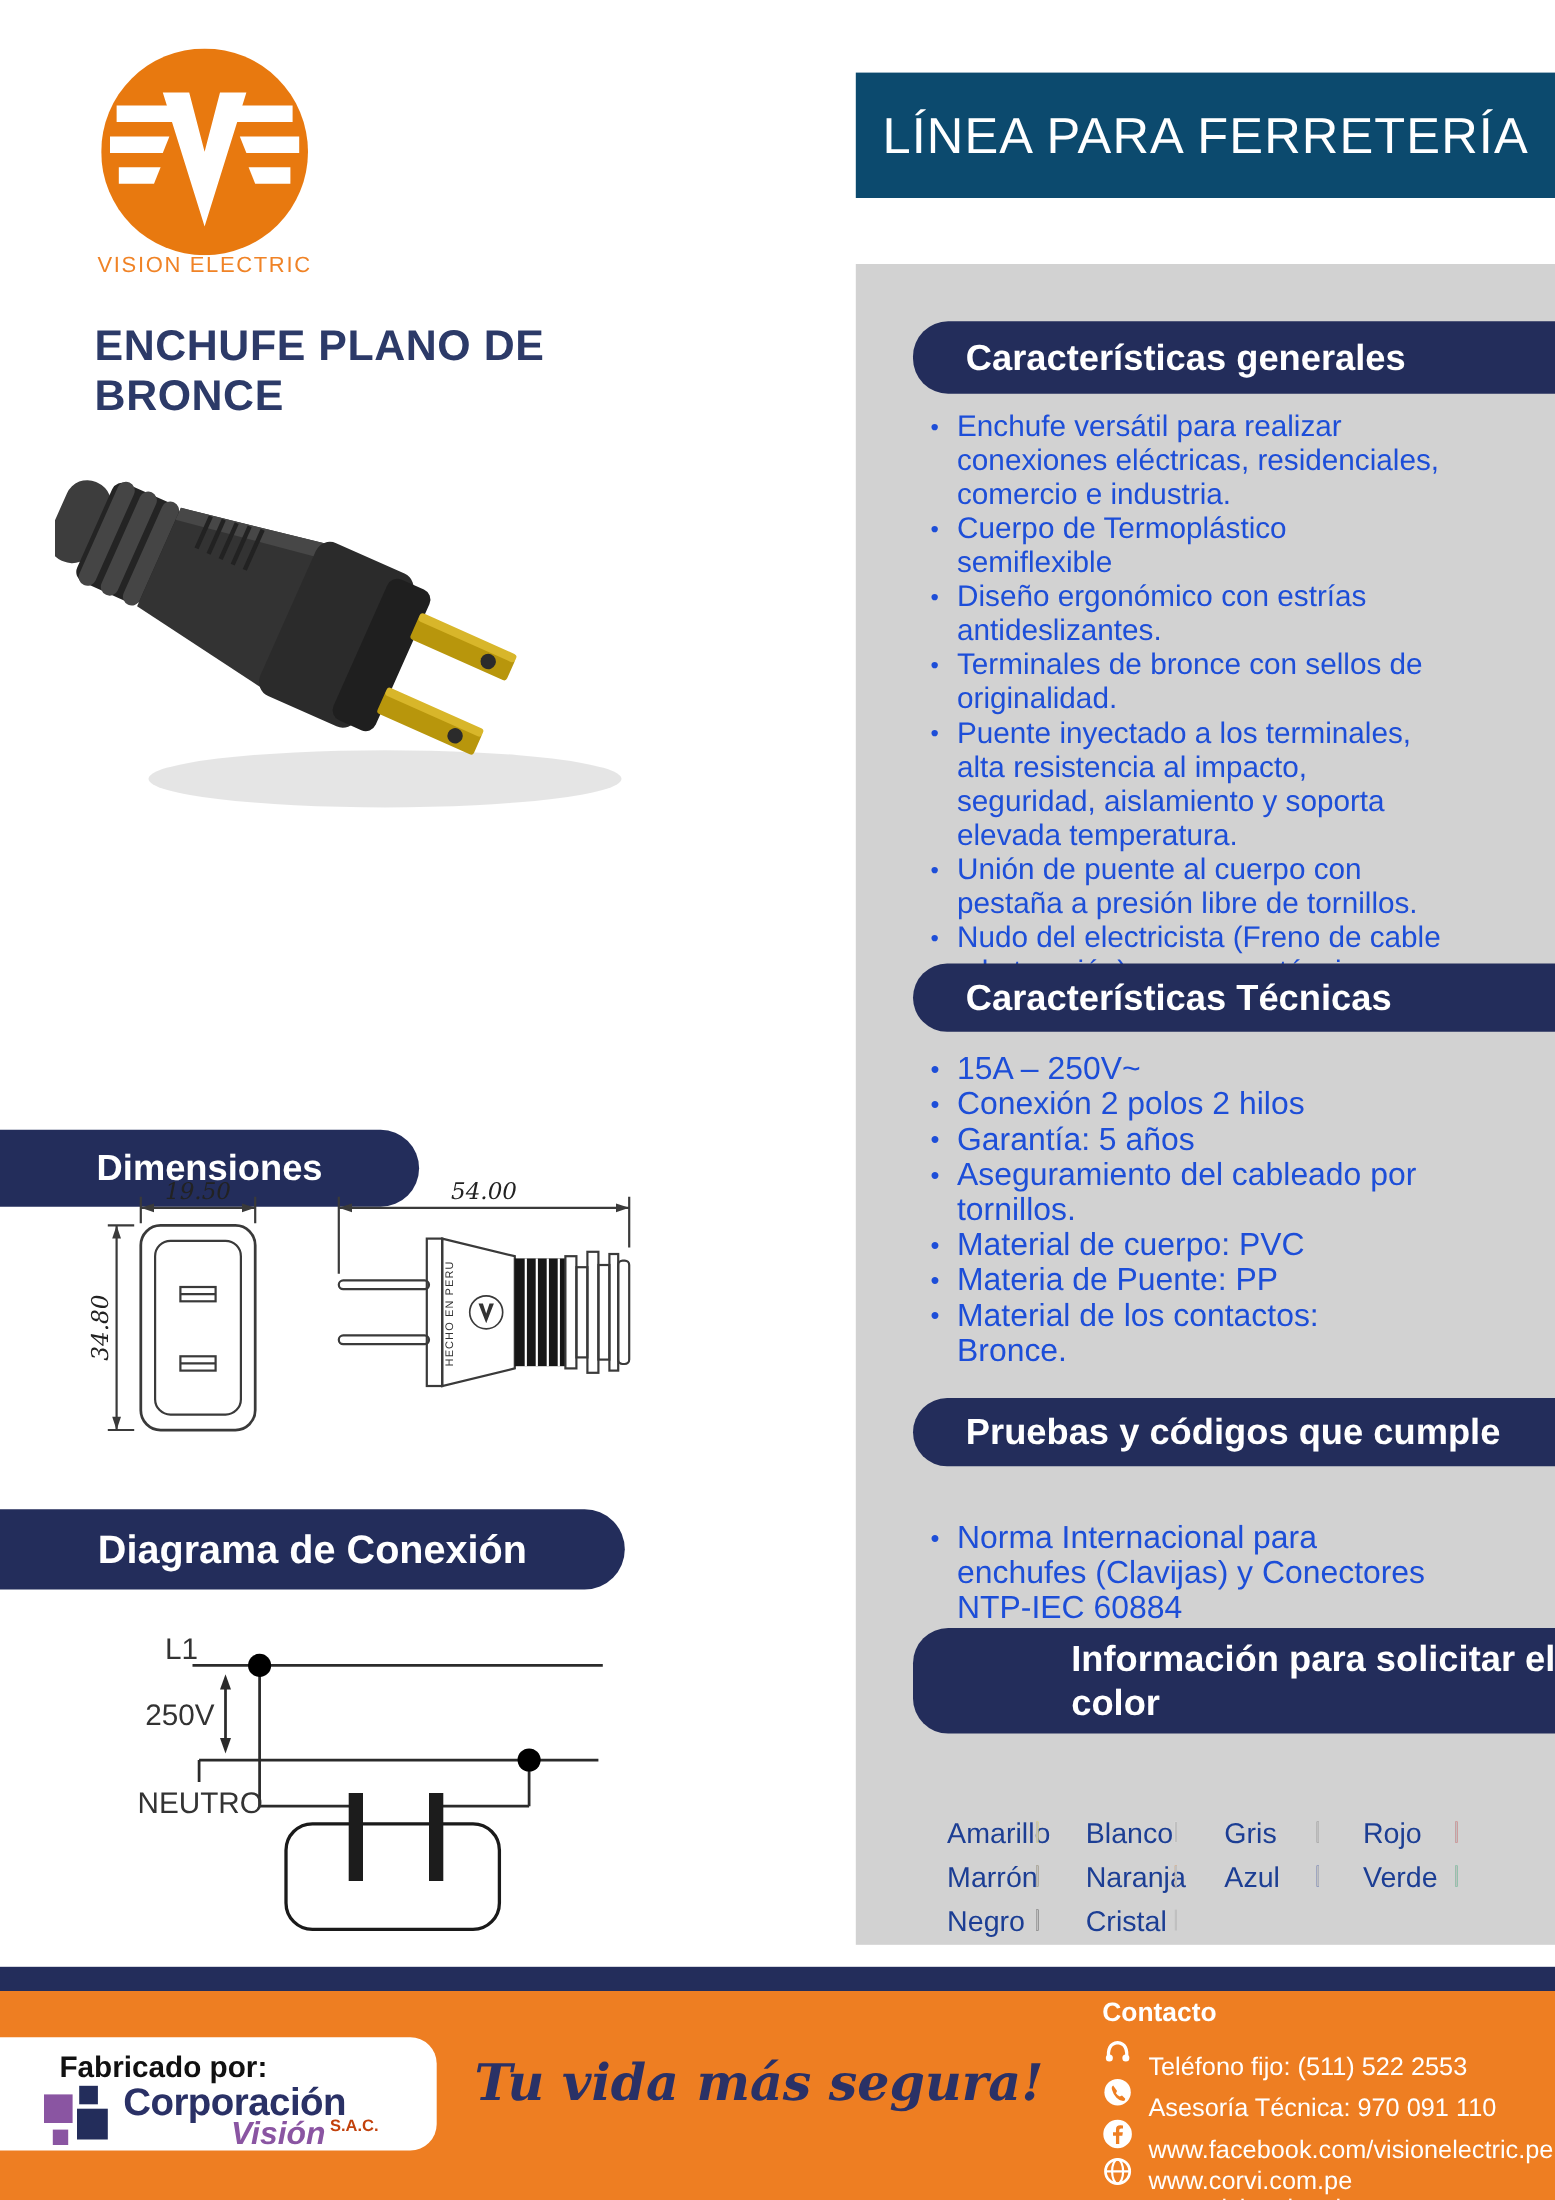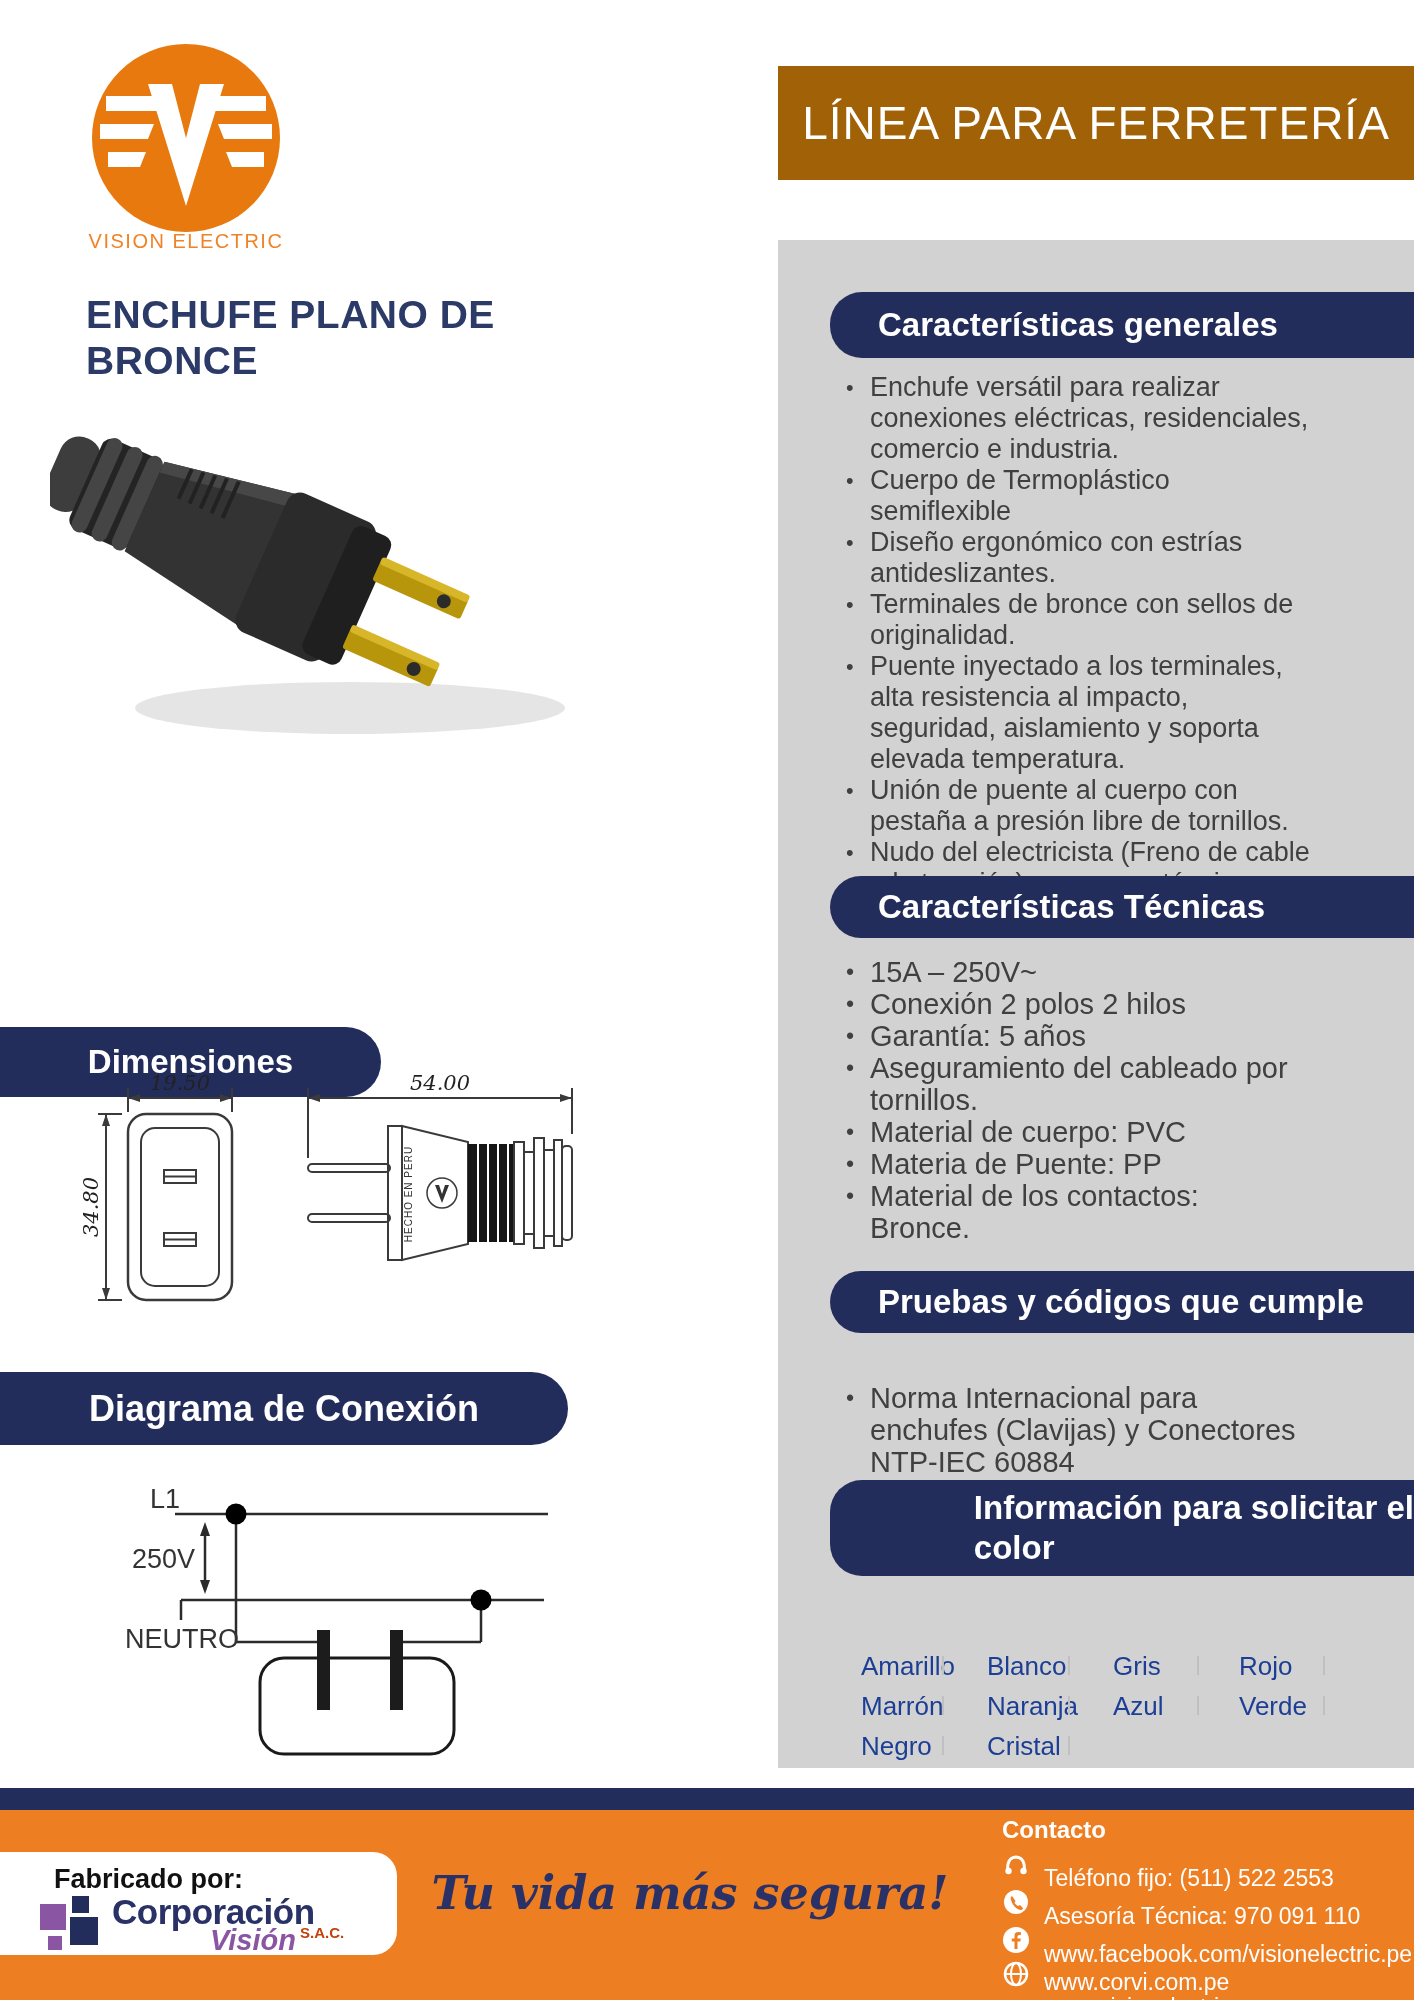--- a/index.html
+++ b/index.html
@@ -7,30 +7,30 @@
         font-family:"Liberation Sans",sans-serif;}
   .abs{position:absolute;}
 
   
   .brand-label{left:86px;top:230px;width:200px;text-align:center;color:#F08326;
                font-size:20px;font-weight:500;letter-spacing:1.5px;}
   .product-title{left:86px;top:292px;width:450px;color:#2C3A68;font-size:39px;
                  font-weight:bold;line-height:46px;letter-spacing:0.5px;}
 
   
-  .banner{left:778px;top:66px;width:636px;height:114px;background:#a16207;color:#ffffff;
+  .banner{left:778px;top:66px;width:636px;height:114px;background:#0c4a6e;color:#ffffff;
           font-size:46px;font-weight:400;letter-spacing:1px;text-align:center;line-height:114px;}
 
   
   .gray-panel{left:778px;top:240px;width:636px;height:1528px;background:#D2D2D2;}
   .pill{position:absolute;left:52px;right:0;background:#232D5B;color:#ffffff;
         font-weight:bold;font-size:33px;border-radius:32px 0 0 32px;
         display:flex;align-items:center;padding-left:48px;box-sizing:border-box;}
   .pill.two-line{line-height:40px;white-space:pre-line;}
-  .blist{position:absolute;left:92px;width:500px;color:#404040;}
+  .blist{position:absolute;left:92px;width:500px;color:#1d4ed8;}
   .blist .bullet{position:relative;white-space:pre-line;padding-left:0;}
   .blist .bullet::before{content:"•";position:absolute;left:-24px;top:0;font-size:0.8em;}
   .list-general{font-size:27px;line-height:31px;}
   .list-tech{font-size:29px;line-height:32px;}
   .list-tech .bullet{margin-bottom:0;}
 
   
   .color-grid{position:absolute;left:83px;top:1412px;display:grid;
               grid-template-columns:81px 45px 81px 45px 84px 42px 84px 45px;
               grid-auto-rows:28px;row-gap:12px;align-items:center;}

